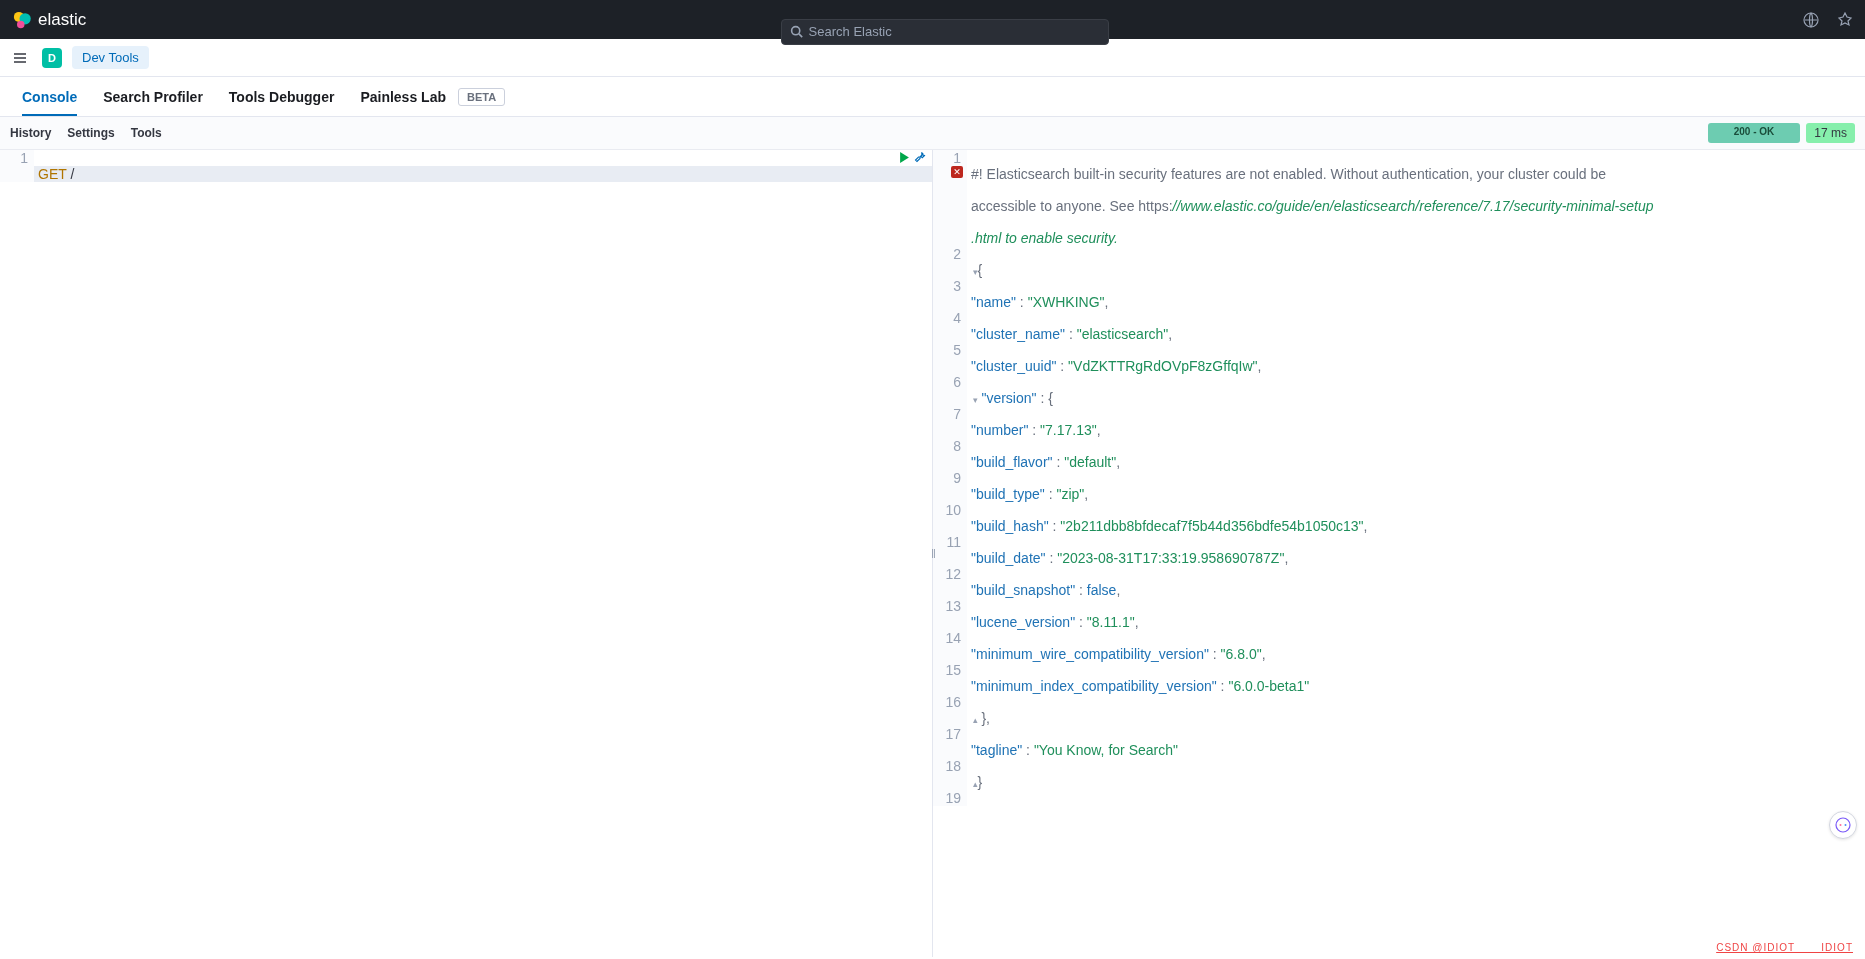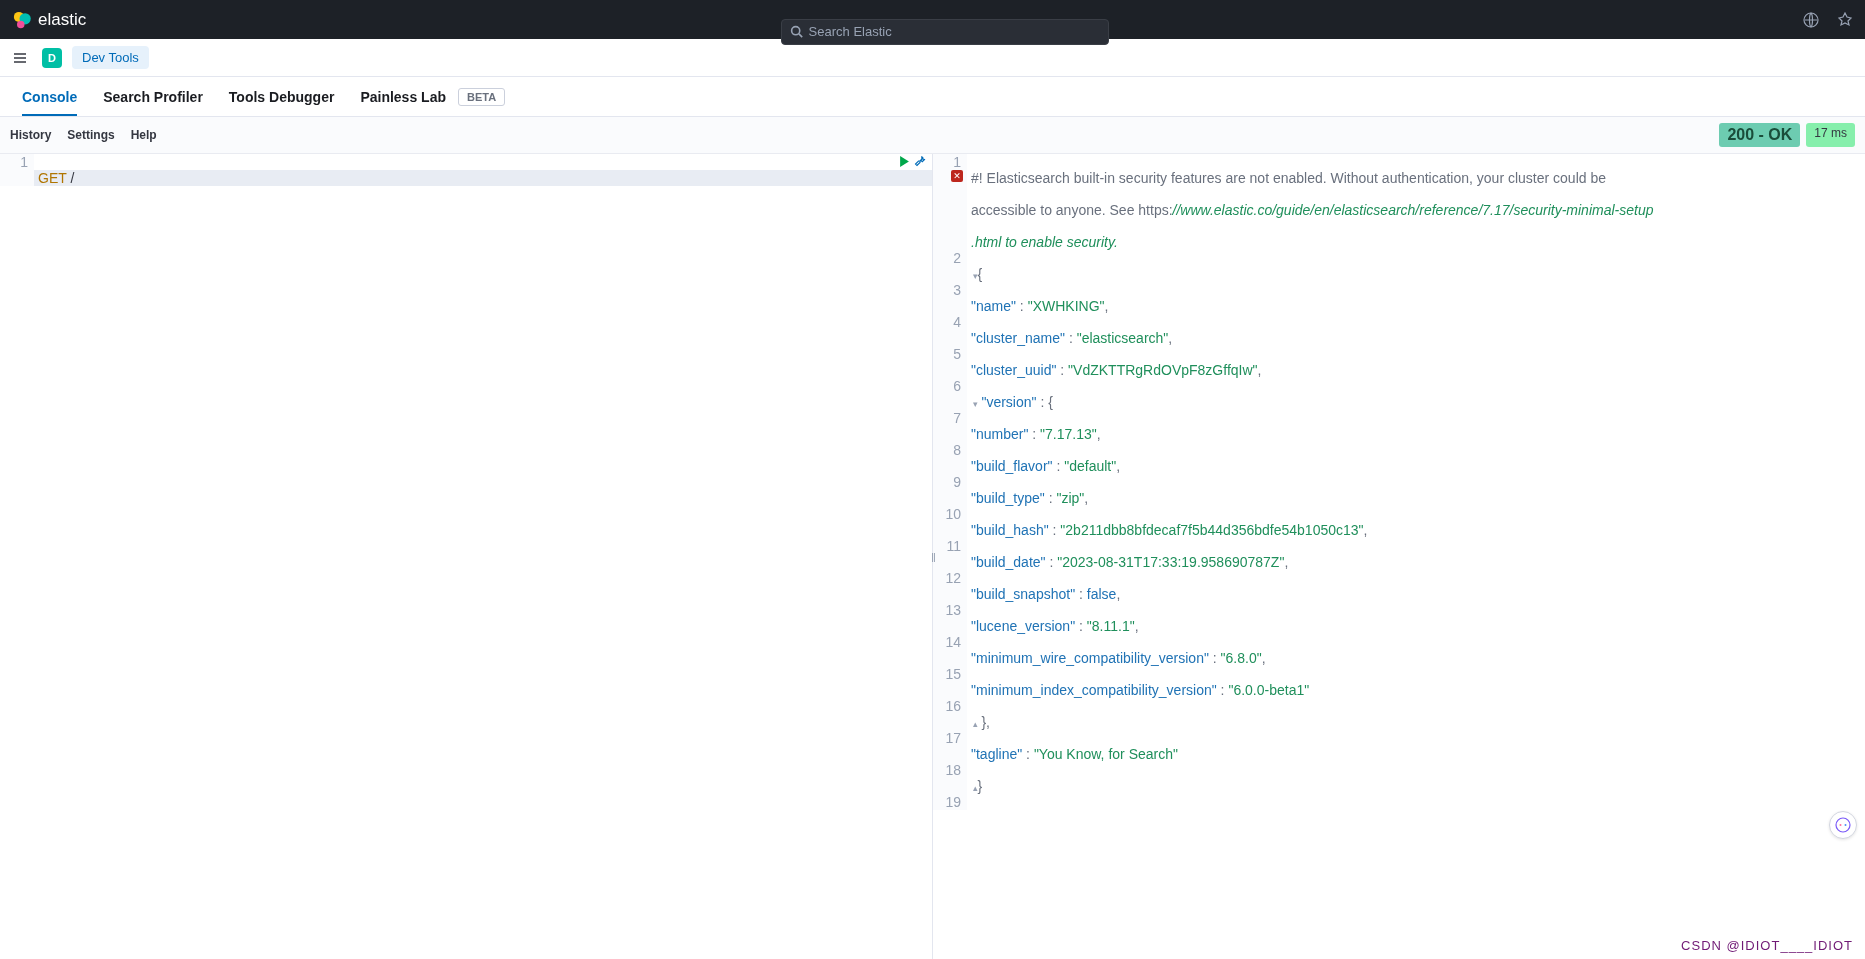--- a/index.html
+++ b/index.html
@@ -25,21 +25,21 @@
 .tab { font-size: 14px; font-weight: 600; color: #1a1c21; padding: 10px 0; cursor: pointer; position: relative; }
 .tab.active { color: #006bb8; }
 .tab.active::after { content: ""; position: absolute; bottom: -1px; left: 0; right: 0; height: 2px; background: #006bb8; }
 .beta-badge { font-size: 11px; font-weight: 600; border: 1px solid #cbd0dc; padding: 2px 8px; border-radius: 3px; color: #69707d; margin-left: -14px; }
 
 
 .toolbar { display: flex; align-items: center; justify-content: space-between; padding: 6px 10px; background: #fafbfd; border-bottom: 1px solid #e9ebf1; }
 .tool-left { display: flex; gap: 16px; }
 .tool-link { font-size: 12px; font-weight: 600; color: #343741; cursor: pointer; }
 .tool-right { display: flex; gap: 6px; }
-.status-badge { background: #6dccb1; color: #1a4d3a; font-size: 16px; font-weight: 600; padding: 3px 8px; border-radius: 3px; }
+.status-badge { background: #6dccb1; color: #1a4d3a; font-size: 10px; font-weight: 600; padding: 3px 26px; border-radius: 3px; }
 .time-badge { background: #86efac; color: #343741; font-size: 12px; font-weight: 500; padding: 3px 8px; border-radius: 3px; }
 
 
 .panels { display: flex; height: calc(100vh - 39px - 38px - 40px - 35px); position: relative; }
 .panel { flex: 1; position: relative; overflow: hidden; }
 .editor-row { display: flex; }
 .line-num { width: 34px; min-width: 34px; text-align: right; padding-right: 6px; color: #98a2b3; background: #fafbfd; }
 .line-content { flex: 1; padding-left: 4px; margin-top: 16px; }
 .panel-left .line-content { background: #e8ecf3; }
 .panel-left { border-right: 1px solid #e3e6ef; }
@@ -57,21 +57,21 @@
 .tk-method { color: #b07500; }
 .tk-key { color: #2073b5; }
 .tk-str { color: #1f8f5b; }
 .tk-punct { color: #69707d; }
 .tk-num, .tk-bool { color: #2073b5; }
 .tk-comment { color: #69707d; }
 .tk-url { color: #1f8f5b; font-style: italic; }
 
 
 .floating-btn { position: fixed; right: 8px; bottom: 120px; width: 28px; height: 28px; border-radius: 50%; border: 1px solid #d3d6e0; background: #fff; display: flex; align-items: center; justify-content: center; cursor: pointer; box-shadow: 0 1px 3px rgba(0,0,0,0.1); }
-.watermark { position: fixed; right: 12px; bottom: 6px; color: #701a75; font-size: 13px; letter-spacing: 1px; }
+.watermark { position: fixed; right: 12px; bottom: 6px; color: #ef4444; font-size: 10px; letter-spacing: 1px; text-decoration: underline; }
 
 svg { display: block; }
 </style>
 </head>
 <body>
 
 <div class="header">
   <div class="logo-wrap">
     <svg width="20" height="20" viewBox="0 0 32 32">
       <circle cx="11" cy="11" r="8" fill="#fec514"></circle>
@@ -117,21 +117,21 @@
   <div class="tab">Search Profiler</div>
   <div class="tab">Tools Debugger</div>
   <div class="tab">Painless Lab</div>
   <span class="beta-badge">BETA</span>
 </div>
 
 <div class="toolbar">
   <div class="tool-left">
     <span class="tool-link">History</span>
     <span class="tool-link">Settings</span>
-    <span class="tool-link">Help</span>
+    <span class="tool-link">Tools</span>
   </div>
   <div class="tool-right">
     <span class="status-badge">200 - OK</span>
     <span class="time-badge">17 ms</span>
   </div>
 </div>
 
 <div class="panels">
 
   <div class="panel panel-left">

